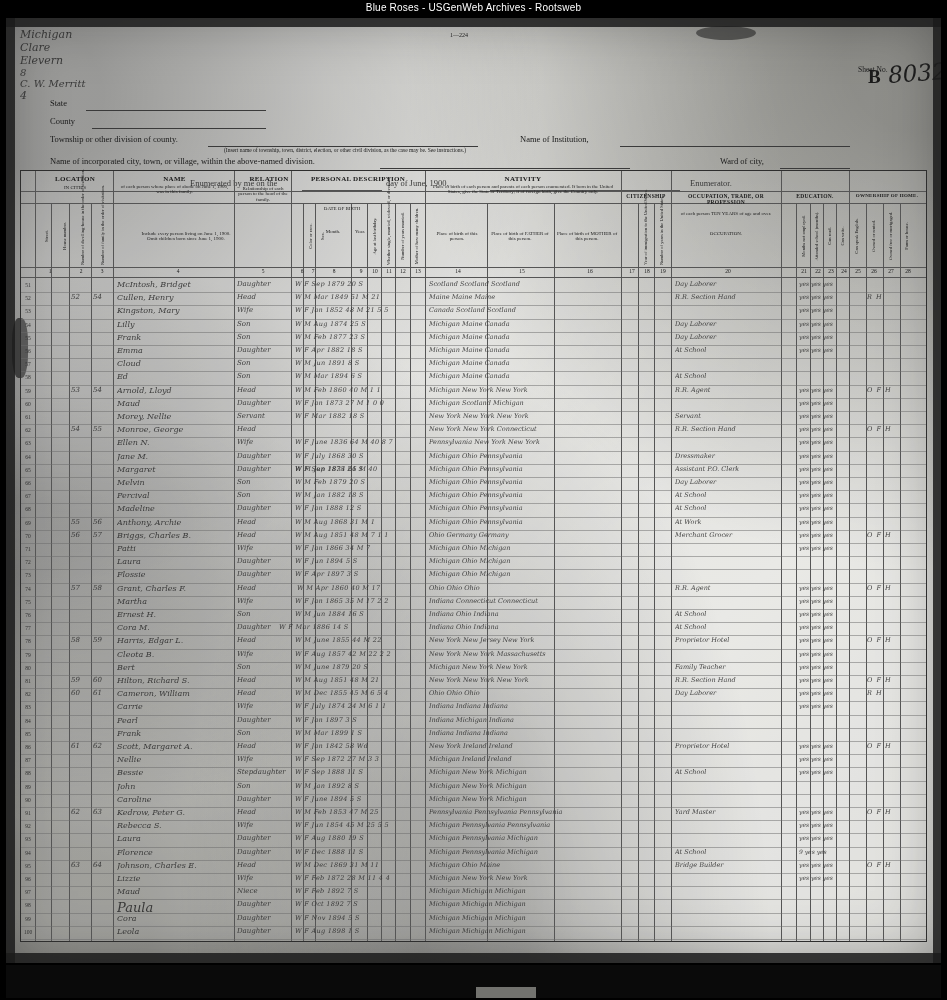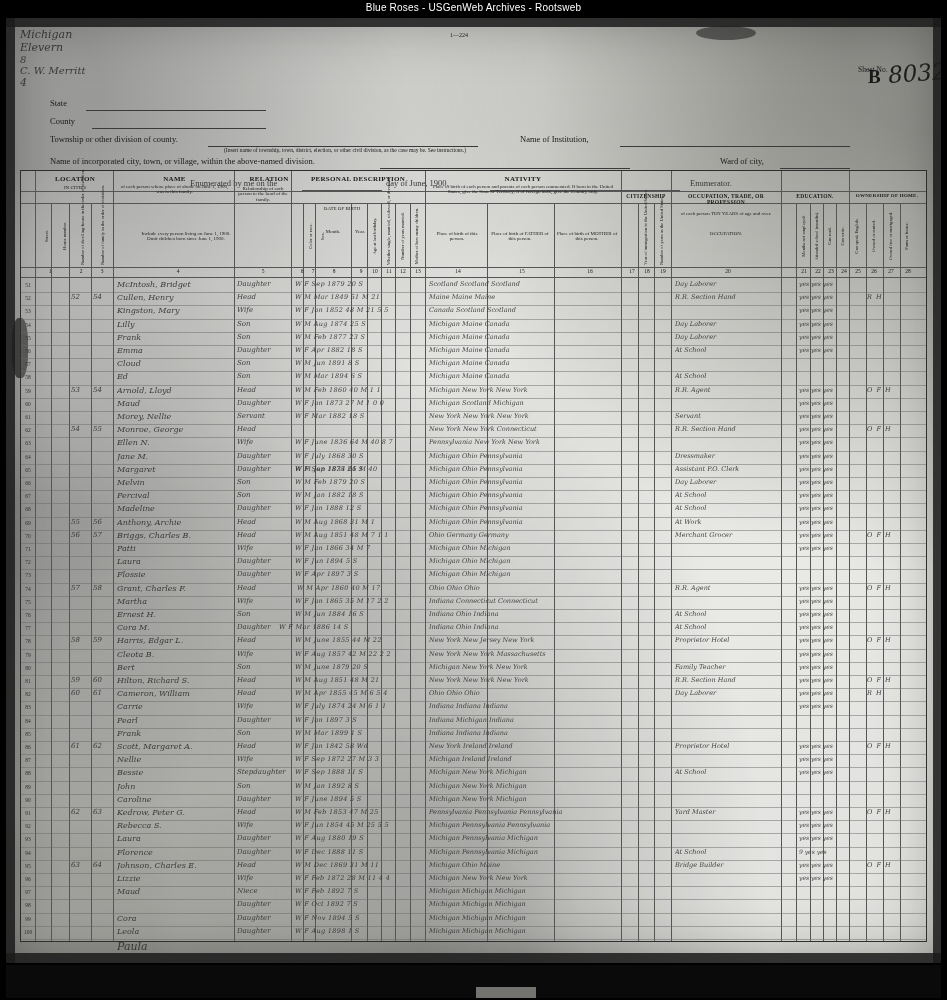--- a/index.html
+++ b/index.html
@@ -107,20 +107,21 @@
     <div id="paper">
 
       <div id="formno" class="tiny">1—224</div>
 
       <div class="lbl" style="top:70px;left:30px;">State</div>
       <div class="rule" style="top:82px;left:66px;width:180px;"></div>
       <div class="hand" style="top:67px;left:82px;font-size:11px;">Michigan</div>
 
       <div class="lbl" style="top:88px;left:30px;">County</div>
       <div class="rule" style="top:100px;left:72px;width:174px;"></div>
+      <div class="hand" style="top:85px;left:86px;font-size:11px;">Clare</div>
 
       <div class="lbl" style="top:106px;left:30px;">Township or other division of county.</div>
       <div class="rule" style="top:118px;left:188px;width:270px;"></div>
       <div class="hand" style="top:103px;left:205px;font-size:11px;">Elevern</div>
       <div class="tiny" style="position:absolute;top:120px;left:190px;width:270px;text-align:center;">(Insert name of township, town, district, election, or other civil division, as the case may be. See instructions.)</div>
       <div class="lbl" style="top:106px;left:500px;">Name of Institution,</div>
       <div class="rule" style="top:118px;left:600px;width:230px;"></div>
 
       <div class="lbl" style="top:128px;left:30px;">Name of incorporated city, town, or village, within the above-named division.</div>
       <div class="rule" style="top:140px;left:360px;width:250px;"></div>
@@ -657,21 +658,21 @@
               <div class="cellhand hand" style="top: 1px; left: 778px; width: 48px; overflow: hidden; font-size: 6px;">yes yes yes</div>
               <div class="cellhand hand" style="top: 1px; left: 846px; width: 56px; overflow: hidden; font-size: 6.5px; letter-spacing: 1px;">O F H</div>
             </div>
             <div style="position: absolute; left: 0px; right: 0px; top: 517.2px; height: 13.2px;">
               <div class="rowline" style="top: 13.2px;"></div>
               <div class="cellhand rowno" style="left: 0px; width: 14px; overflow: hidden; top: 3px; font-size: 5.5px; text-align: center;">82</div>
               <div class="cellhand hand" style="top: 1px; left: 50px; width: 20px; overflow: hidden; font-size: 7px;">60</div>
               <div class="cellhand hand" style="top: 1px; left: 72px; width: 20px; overflow: hidden; font-size: 7px;">61</div>
               <div class="cellhand hand" style="top: 1px; left: 96px; width: 116px; overflow: hidden; font-size: 8px;">Cameron, William</div>
               <div class="cellhand hand" style="top: 1px; left: 216px; width: 54px; overflow: hidden; font-size: 7px;">Head</div>
-              <div class="cellhand hand" style="top: 1px; left: 274px; width: 128px; overflow: hidden; font-size: 6.5px; letter-spacing: 0.3px;">W M Apr 1855 45 M 6 5 4</div>
+              <div class="cellhand hand" style="top: 1px; left: 274px; width: 128px; overflow: hidden; font-size: 6.5px; letter-spacing: 0.3px;">W M Dec 1855 45 M 6 5 4</div>
               <div class="cellhand hand" style="top: 1px; left: 408px; width: 190px; overflow: hidden; font-size: 6.5px;">Ohio  Ohio  Ohio</div>
               <div class="cellhand hand" style="top: 1px; left: 654px; width: 104px; overflow: hidden; font-size: 6.5px;">Day Laborer</div>
               <div class="cellhand hand" style="top: 1px; left: 778px; width: 48px; overflow: hidden; font-size: 6px;">yes yes yes</div>
               <div class="cellhand hand" style="top: 1px; left: 846px; width: 56px; overflow: hidden; font-size: 6.5px; letter-spacing: 1px;">R H</div>
             </div>
             <div style="position: absolute; left: 0px; right: 0px; top: 530.4px; height: 13.2px;">
               <div class="rowline" style="top: 13.2px;"></div>
               <div class="cellhand rowno" style="left: 0px; width: 14px; overflow: hidden; top: 3px; font-size: 5.5px; text-align: center;">83</div>
               <div class="cellhand hand" style="top: 1px; left: 50px; width: 20px; overflow: hidden; font-size: 7px;"></div>
               <div class="cellhand hand" style="top: 1px; left: 72px; width: 20px; overflow: hidden; font-size: 7px;"></div>
@@ -863,21 +864,21 @@
               <div class="cellhand hand" style="top: 1px; left: 408px; width: 190px; overflow: hidden; font-size: 6.5px;">Michigan  Michigan  Michigan</div>
               <div class="cellhand hand" style="top: 1px; left: 654px; width: 104px; overflow: hidden; font-size: 6.5px;"></div>
               <div class="cellhand hand" style="top: 1px; left: 778px; width: 48px; overflow: hidden; font-size: 6px;"></div>
               <div class="cellhand hand" style="top: 1px; left: 846px; width: 56px; overflow: hidden; font-size: 6.5px; letter-spacing: 1px;"></div>
             </div>
             <div style="position: absolute; left: 0px; right: 0px; top: 728.4px; height: 13.2px;">
               <div class="rowline" style="top: 13.2px;"></div>
               <div class="cellhand rowno" style="left: 0px; width: 14px; overflow: hidden; top: 3px; font-size: 5.5px; text-align: center;">98</div>
               <div class="cellhand hand" style="top: 1px; left: 50px; width: 20px; overflow: hidden; font-size: 7px;"></div>
               <div class="cellhand hand" style="top: 1px; left: 72px; width: 20px; overflow: hidden; font-size: 7px;"></div>
-              <div class="cellhand hand" style="top: 1px; left: 96px; width: 116px; overflow: hidden; font-size: 11px; margin-top: 40px;">Paula</div>
+              <div class="cellhand hand" style="top: 1px; left: 96px; width: 116px; overflow: hidden; font-size: 13px;">Paula</div>
               <div class="cellhand hand" style="top: 1px; left: 216px; width: 54px; overflow: hidden; font-size: 7px;">Daughter</div>
               <div class="cellhand hand" style="top: 1px; left: 274px; width: 128px; overflow: hidden; font-size: 6.5px; letter-spacing: 0.3px;">W F Oct 1892 7 S</div>
               <div class="cellhand hand" style="top: 1px; left: 408px; width: 190px; overflow: hidden; font-size: 6.5px;">Michigan  Michigan  Michigan</div>
               <div class="cellhand hand" style="top: 1px; left: 654px; width: 104px; overflow: hidden; font-size: 6.5px;"></div>
               <div class="cellhand hand" style="top: 1px; left: 778px; width: 48px; overflow: hidden; font-size: 6px;"></div>
               <div class="cellhand hand" style="top: 1px; left: 846px; width: 56px; overflow: hidden; font-size: 6.5px; letter-spacing: 1px;"></div>
             </div>
             <div style="position: absolute; left: 0px; right: 0px; top: 741.6px; height: 13.2px;">
               <div class="rowline" style="top: 13.2px;"></div>
               <div class="cellhand rowno" style="left: 0px; width: 14px; overflow: hidden; top: 3px; font-size: 5.5px; text-align: center;">99</div>

